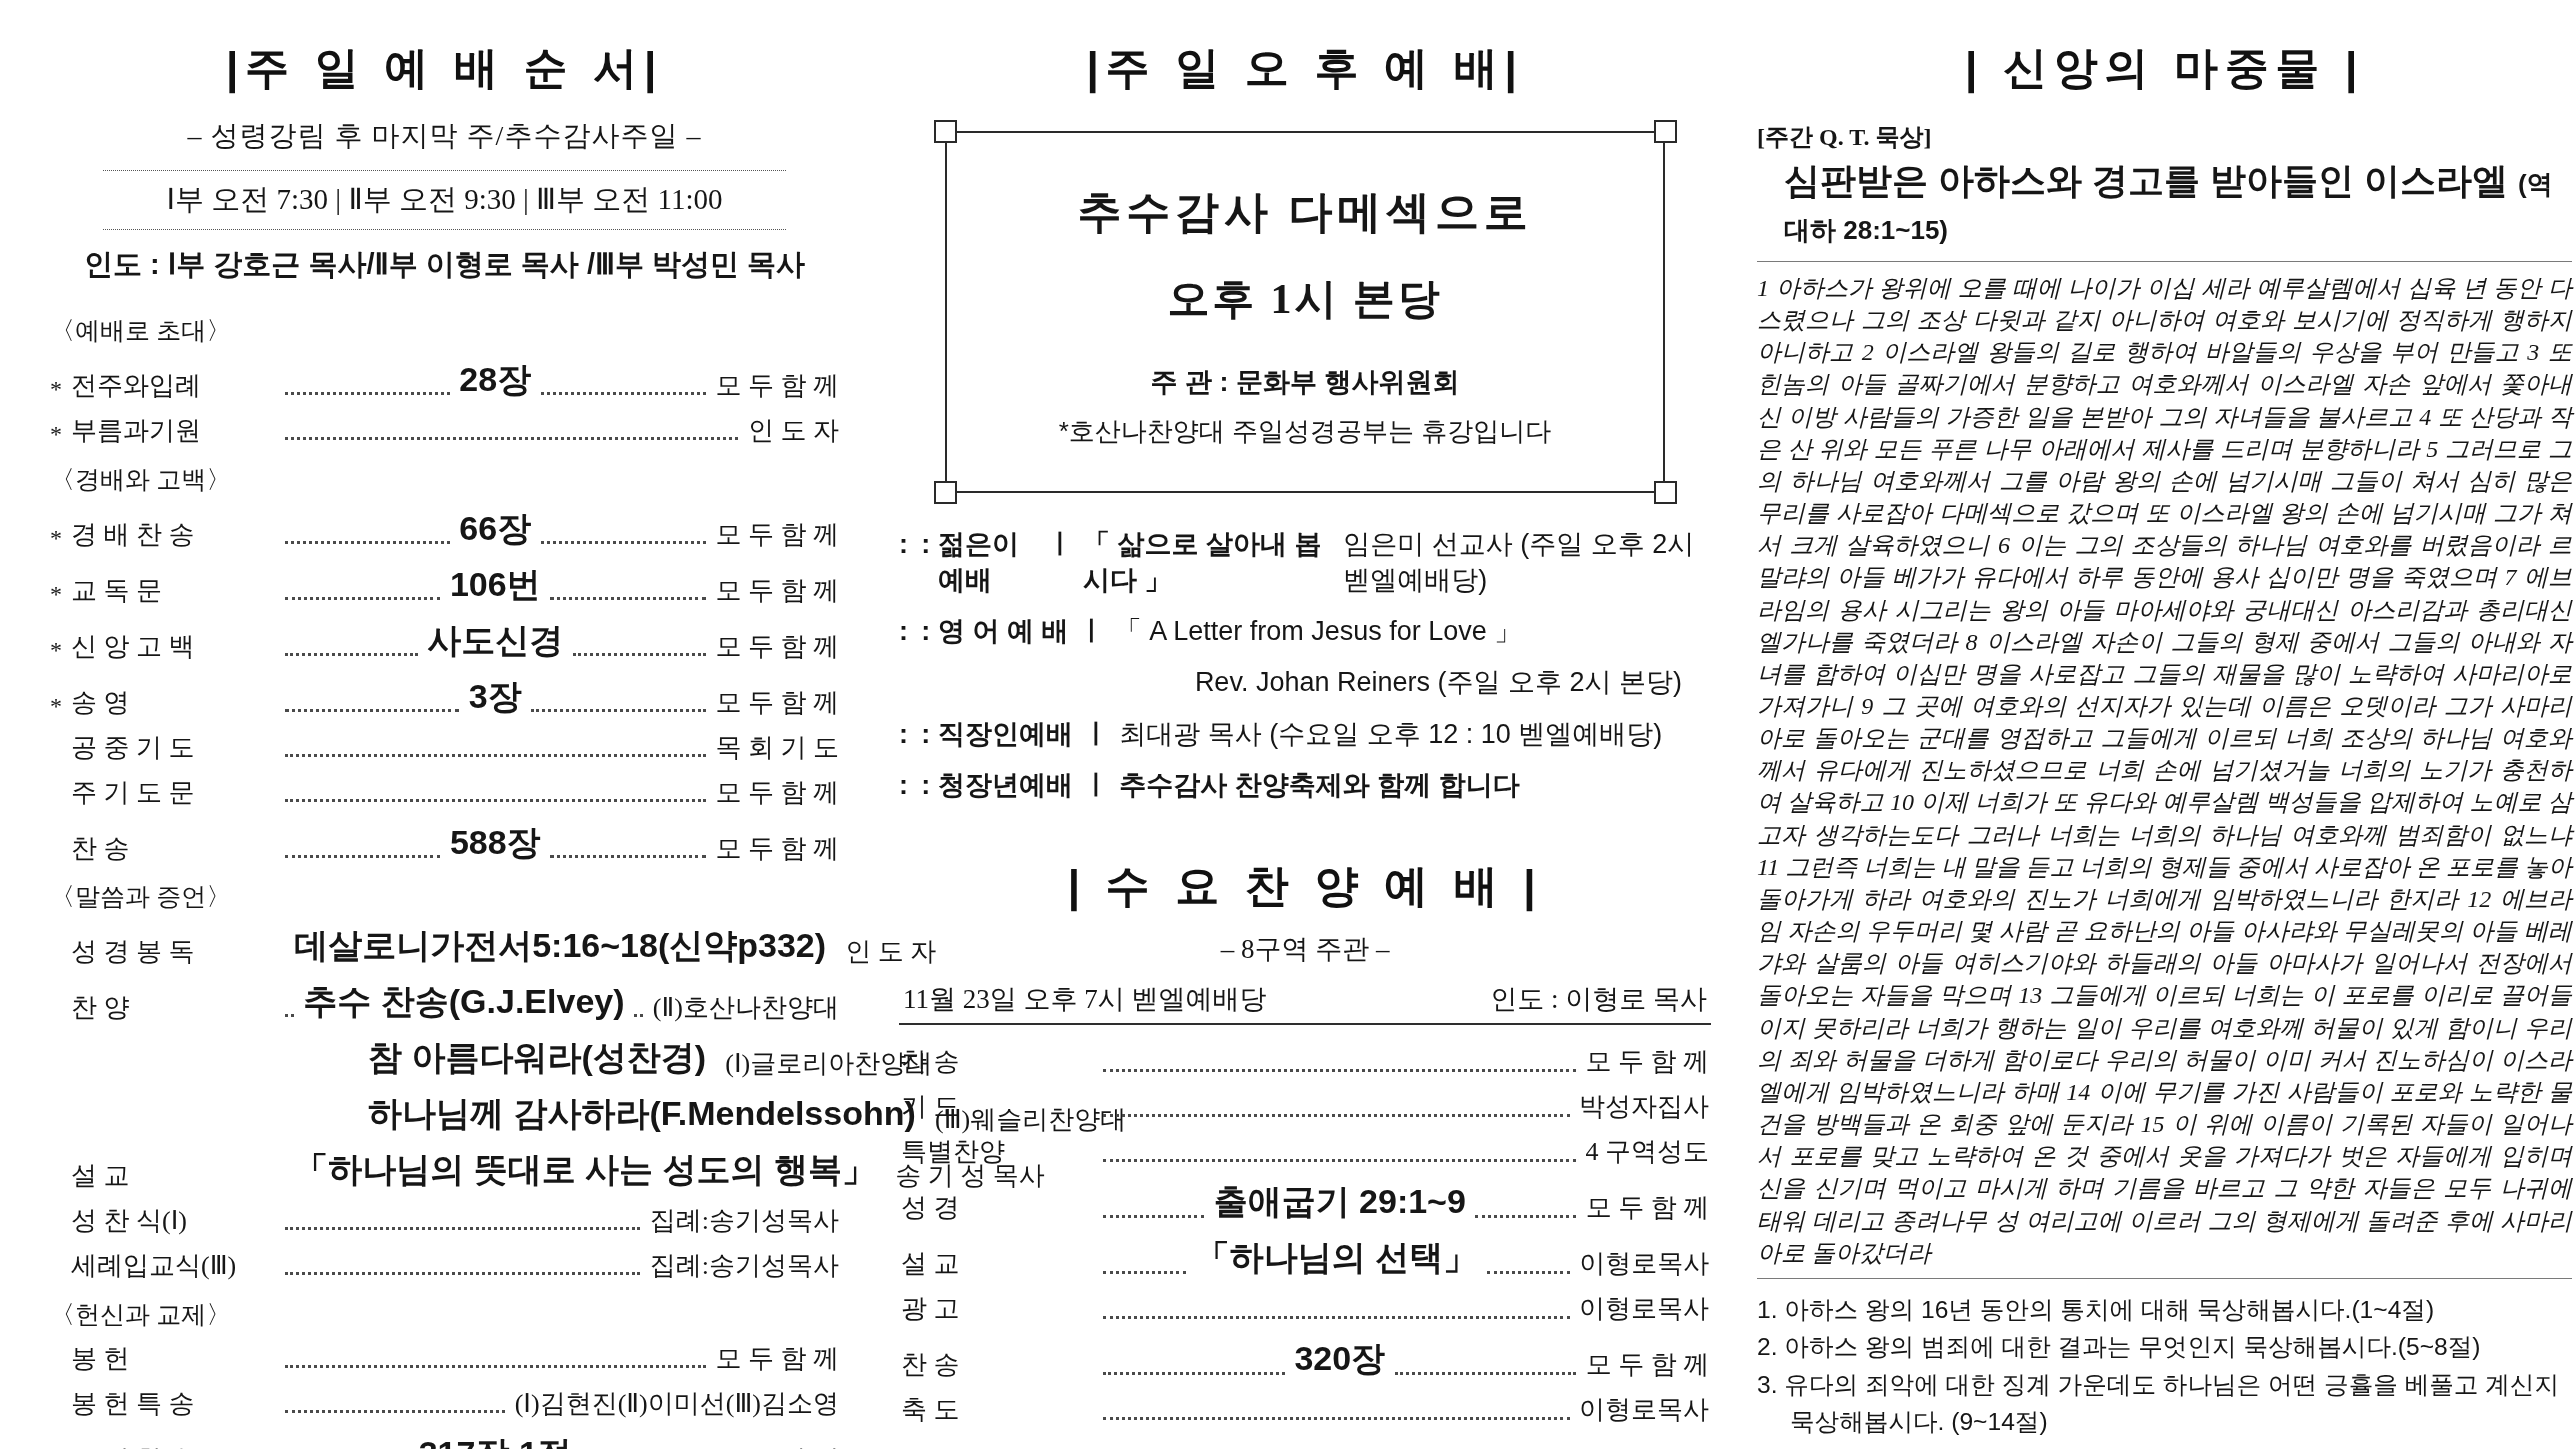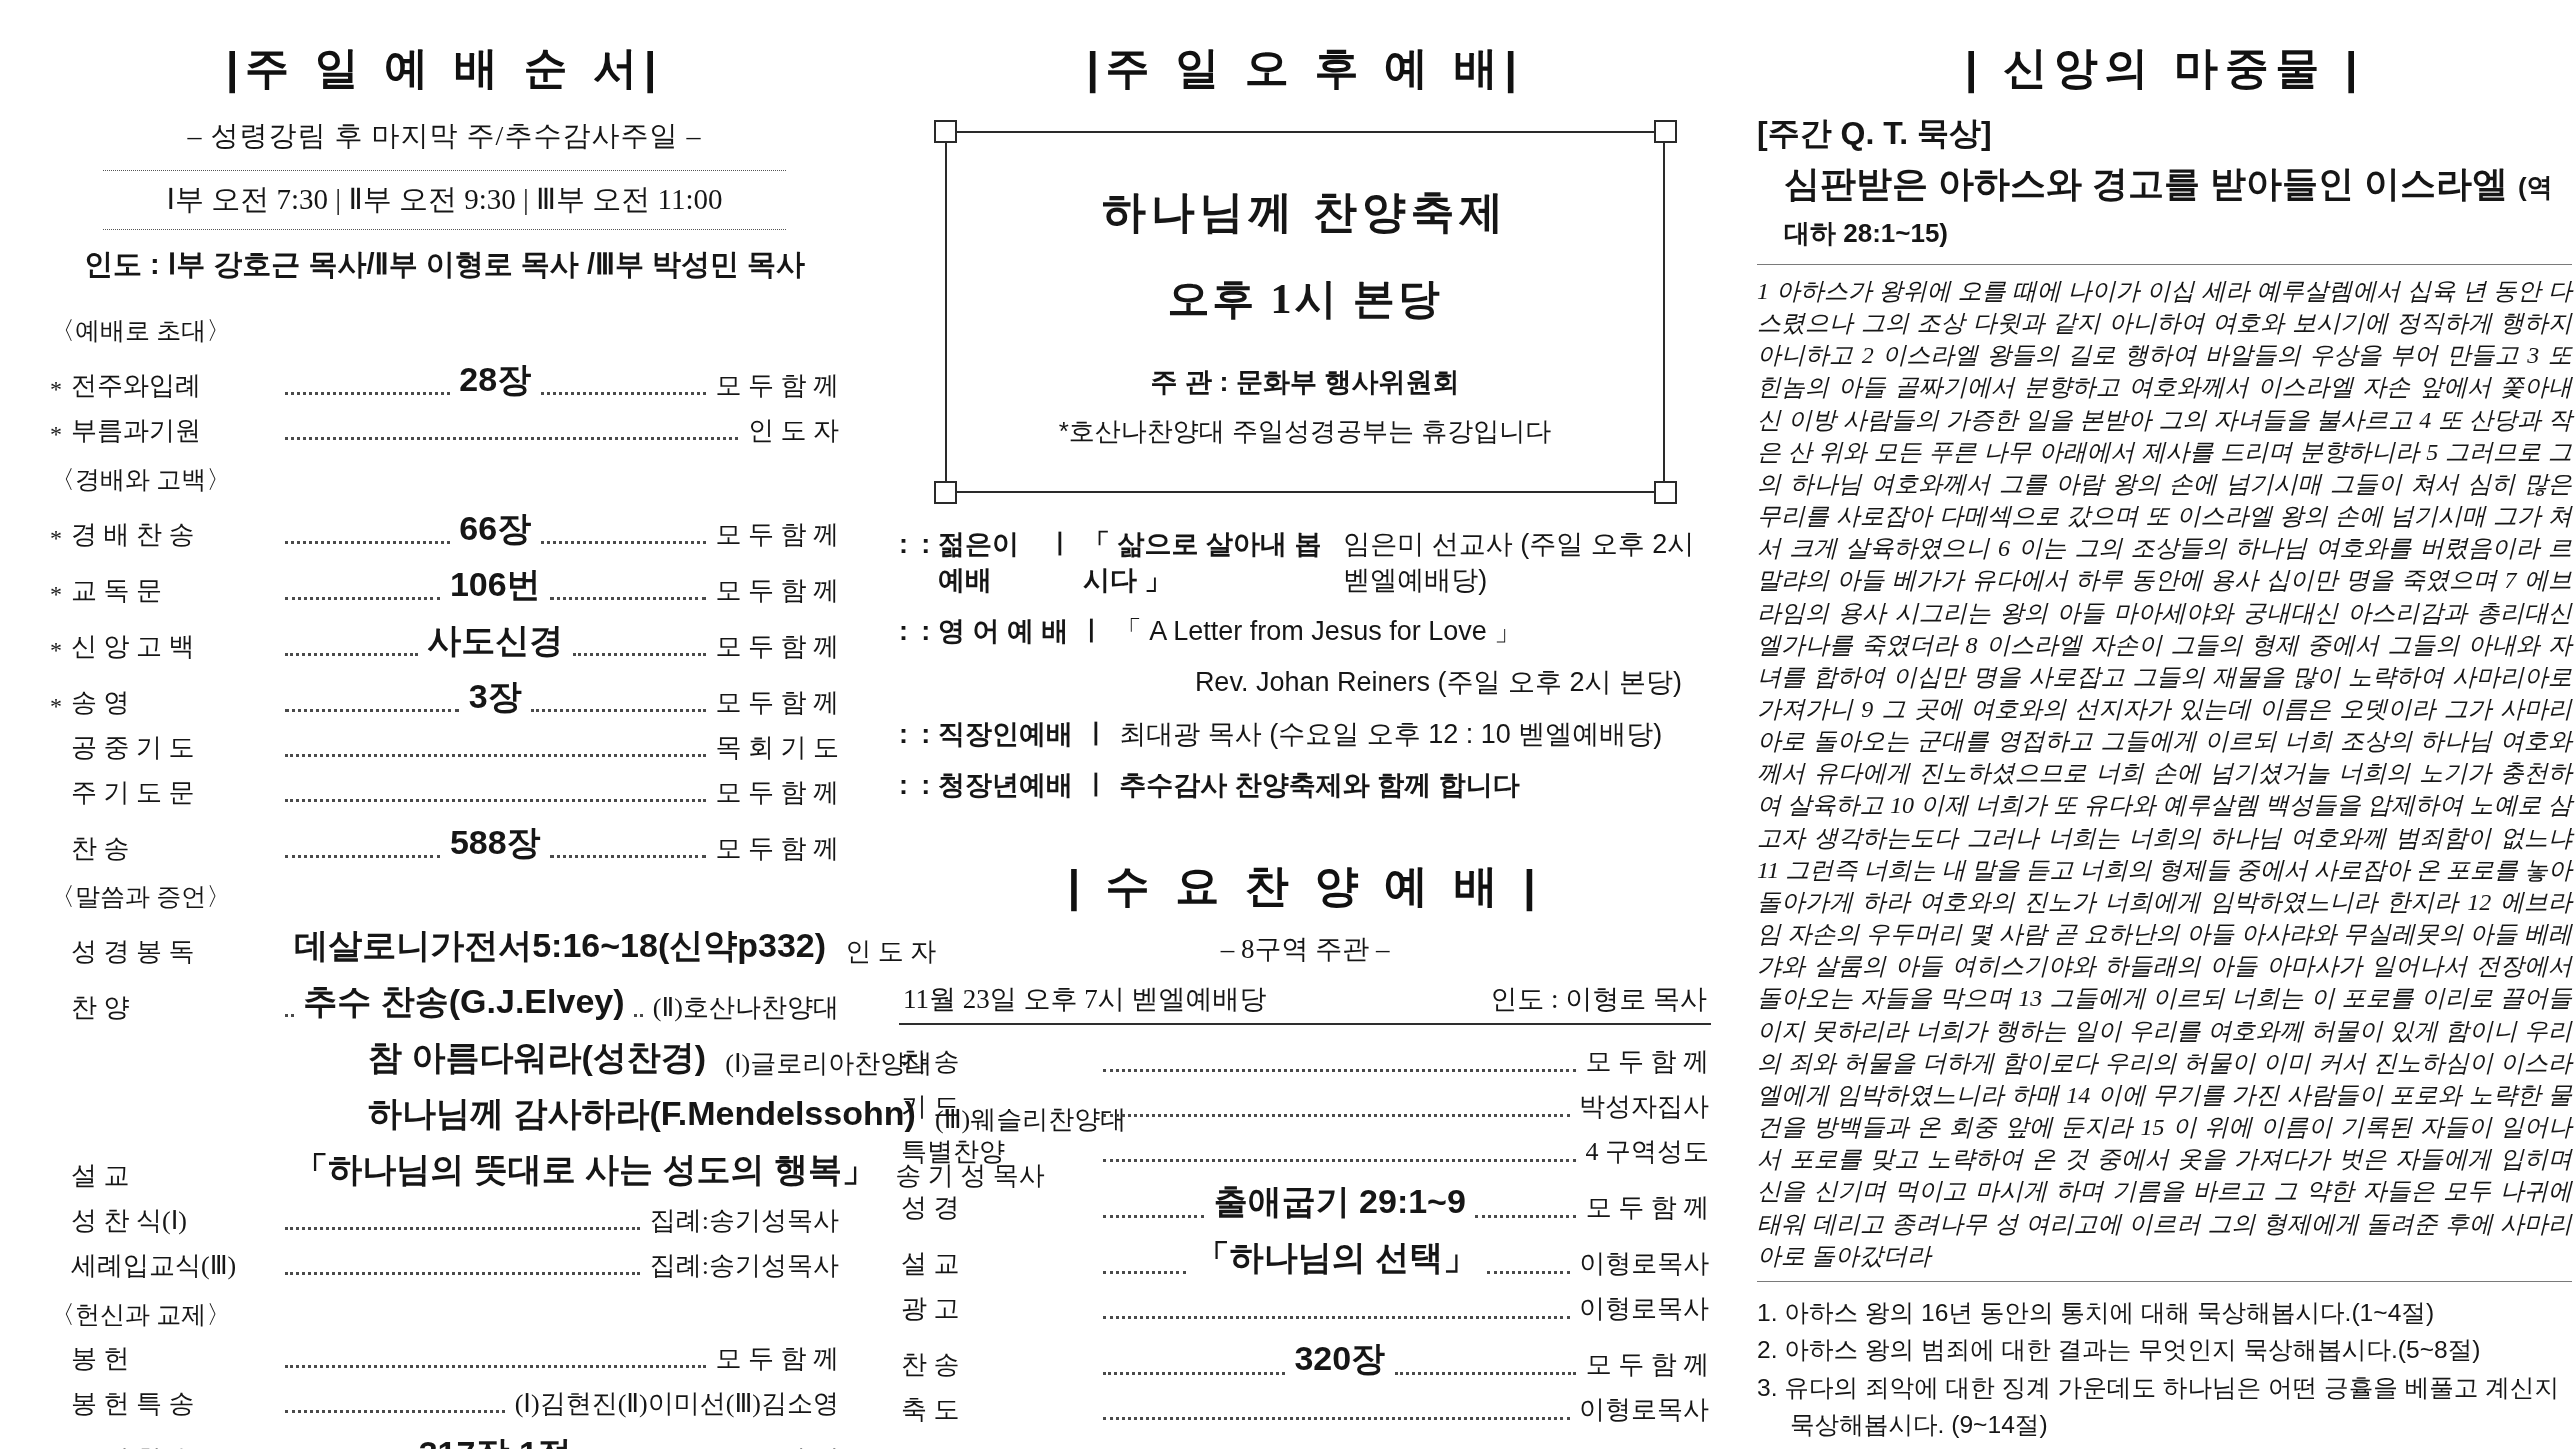--- a/index.html
+++ b/index.html
@@ -45,21 +45,21 @@
   .svc .ssep{padding:0 9.6px;font-weight:bold;}
   .svc .stitle{font-weight:bold;}
   .svc .sdetail{padding-left:21px;}
   .svc-line2{text-align:right;font-size:27px;margin:1.9px 29px 13.5px 0;font-family:"Liberation Sans",sans-serif;}
   .wed-title{margin-top:54px;}
   .wed-sub{font-size:27px;text-align:center;margin-top:15.4px;}
   .wed-info{display:flex;justify-content:space-between;font-size:27px;margin:13.5px 3.9px 5.8px;}
   .wed-list{border-top:2.9px solid #2e2e2e;border-bottom:2.9px solid #2e2e2e;padding:9.6px 1.9px 13.5px;font-size:26px;}
 
   
-  .qt-tag{font-family:Liberation Sans, sans-serif;font-weight:bold;font-size:32px;margin-top:14px;}
+  .qt-tag{font-family:Liberation Serif, serif;font-weight:bold;font-size:24px;margin-top:23px;}
   .qt-head{font-family:"Liberation Sans",sans-serif;font-weight:bold;font-size:36px;margin:3.9px 0 0 27px;}
   .qt-ref{font-size:26px;}
   .qt-rule{border-top:1.9px solid #7a7a7a;margin:13.5px 0 9.6px;}
   .qt-rule.thin{margin:9.6px 0 11.6px;}
   .qt-body{font-size:24px;line-height:1.34;text-align:justify;margin:0;font-style:italic;}
   .qt-points div{font-family:"Liberation Sans",sans-serif;font-size:24.6px;line-height:1.52;
                  padding-left:33px;text-indent:-33px;}
 </style>
 </head>
 <body>
@@ -232,21 +232,21 @@
   </section>
 
   <section class="col col-mid">
     <h1 class="main-title">|주 일 오 후 예 배|</h1>
 
     <div class="deco">
       <span class="corn tl"></span>
       <span class="corn tr"></span>
       <span class="corn bl"></span>
       <span class="corn br"></span>
-      <div class="box-l1">하나님께 찬양축제</div>
+      <div class="box-l1">추수감사 다메섹으로</div>
       <div class="box-l2">오후 1시 본당</div>
       <div class="box-host">주 관 : 문화부 행사위원회</div>
       <div class="box-note">*호산나찬양대 주일성경공부는 휴강입니다</div>
     </div>
 
     <div class="svcs">
       <div class="svc">
         <span class="mark">: :</span>
         <span class="slabel">젊은이예배</span>
         <span class="ssep">ㅣ</span>

